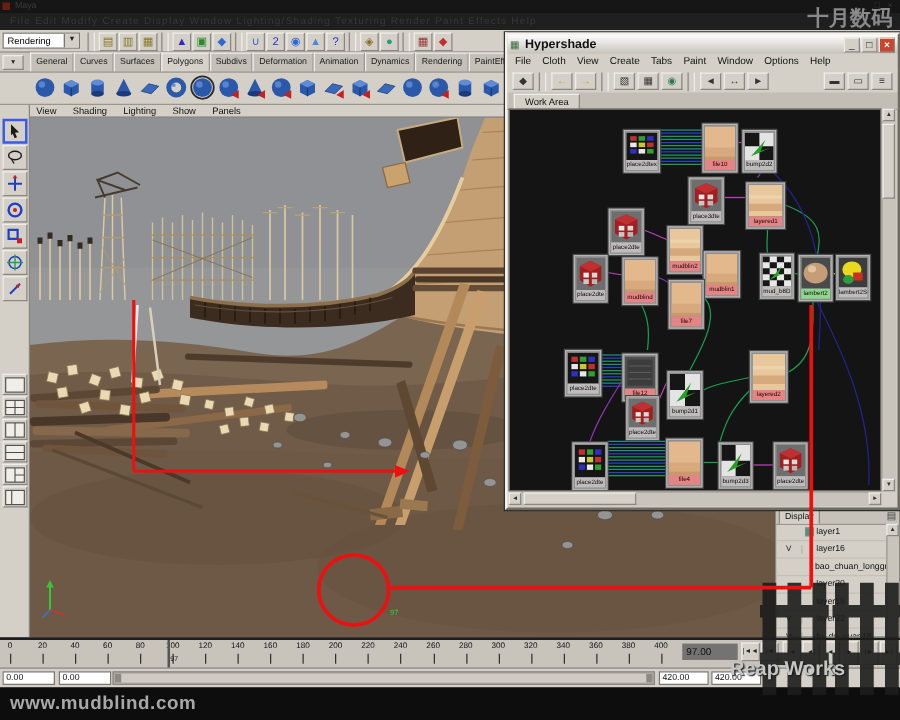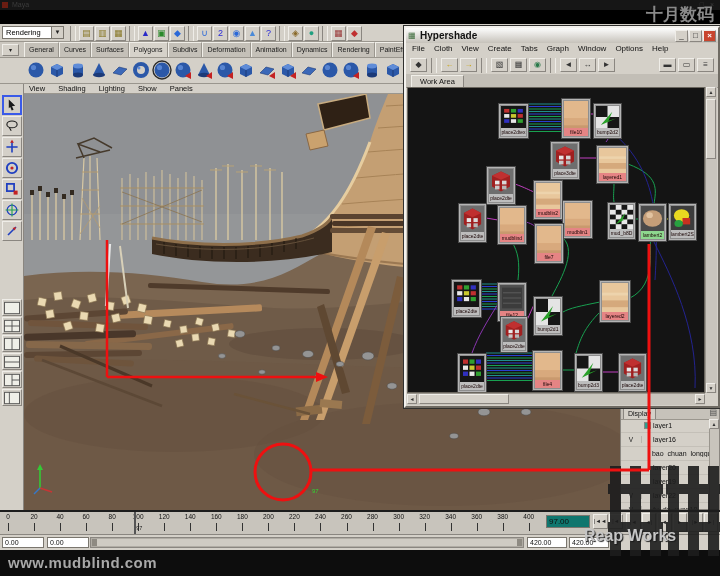--- a/index.html
+++ b/index.html
@@ -80,21 +80,21 @@
   .layer-swatch.empty{border-color:transparent;}
   .layer-name{white-space:nowrap;overflow:hidden;}
   #layer-scroll{position:absolute;right:0;top:13px;width:10px;bottom:0;background:#c8c4bc;border-left:1px solid #9a968e;box-sizing:border-box;}
   
   #sep510{left:0;top:510px;width:720px;height:2px;background:#1d1d1d;}
   #timeline{left:0;top:512px;width:720px;height:23px;background:#c8c4bc;border-bottom:1px solid #8a8680;box-sizing:border-box;}
   .tick-label{position:absolute;top:1px;font-size:6.5px;color:#111;transform:translateX(-50%);}
   .tick-mark{position:absolute;top:11px;width:1px;height:8px;background:#333;}
   #time-marker{position:absolute;top:0;width:1.5px;height:22px;background:#555;}
   #marker-label{position:absolute;top:13px;margin-left:2px;font-size:5.5px;color:#222;}
-  #frame-field{left:546px;top:3px;width:44px;height:13px;background:#0f766e;border:1px solid #7a766e;font-size:8px;line-height:11px;padding-left:2px;box-sizing:border-box;color:#111;}
+  #frame-field{left:546px;top:3px;width:44px;height:13px;background:#737373;border:1px solid #7a766e;font-size:8px;line-height:11px;padding-left:2px;box-sizing:border-box;color:#111;}
   #frame-buttons{position:absolute;left:593px;top:2px;display:flex;gap:1px;}
   #playback-buttons{position:absolute;left:626px;top:1px;display:flex;gap:1px;}
   .pb-btn{width:14.5px;height:19px;background:#d4d0c8;border:1px solid;border-color:#efede8 #8a8680 #8a8680 #efede8;font-size:5.5px;line-height:17px;text-align:center;color:#222;box-sizing:border-box;white-space:nowrap;overflow:hidden;}
   .pb-btn.sm{height:15px;line-height:13px;}
   
   #rangerow{left:0;top:535px;width:720px;height:15px;background:#d4d0c8;}
   .rng-field{position:absolute;top:2px;height:11px;background:#fff;border:1px solid #7a766e;font-size:7px;line-height:9px;padding-left:2px;box-sizing:border-box;color:#111;}
   #range-track{left:90px;top:2px;width:434px;height:11px;background:#b0aca4;border:1px solid #8a8680;box-sizing:border-box;}
   #range-bar{position:absolute;left:1px;top:1px;right:1px;bottom:1px;background:#cfcbc3;}
   .range-handle{position:absolute;top:0;width:5px;height:100%;background:#8e8a82;}
@@ -109,20 +109,21 @@
 <body>
 
 <div id="screen">
 
   <div class="abs" id="titlebar">
     <div class="abs" id="title-icon"></div>
     <div class="abs" id="title-text">Maya</div>
     <div class="abs" id="title-controls">_ □ ×</div>
   </div>
 
+  <div class="abs" id="menubar">File  Edit  Modify  Create  Display  Window  Lighting/Shading  Texturing  Render  Paint Effects  Help</div>
 
   <div class="abs" id="statusrow">
     <div class="abs" id="mode-select">
       <span>Rendering</span>
       <div class="abs" id="mode-arrow">▼</div>
     </div>
     <div class="abs" id="status-icons">
         <div class="st-sep"></div>
         <div class="st-icon" style="color: rgb(138, 122, 42);">▤</div>
         <div class="st-icon" style="color: rgb(138, 122, 42);">▥</div>
@@ -546,21 +547,21 @@
           <div class="win-btn close">×</div>
         </div>
     </div>
     <div class="abs" id="hs-menubar" id2="hs-menus">
         <span id="hs-menus" style="display:flex;gap:9px;">
           <span class="hs-menu-item">File</span>
           <span class="hs-menu-item">Cloth</span>
           <span class="hs-menu-item">View</span>
           <span class="hs-menu-item">Create</span>
           <span class="hs-menu-item">Tabs</span>
-          <span class="hs-menu-item">Graph</span>
+          <span class="hs-menu-item">Paint</span>
           <span class="hs-menu-item">Window</span>
           <span class="hs-menu-item">Options</span>
           <span class="hs-menu-item">Help</span>
         </span>
       </div>
     <div class="abs" id="hs-toolbar">
       <div id="hs-toolbar-left">
           <div class="hs-tb">◆</div>
           <div class="st-sep"></div>
           <div class="hs-tb" style="color: rgb(200, 160, 0);">←</div>

